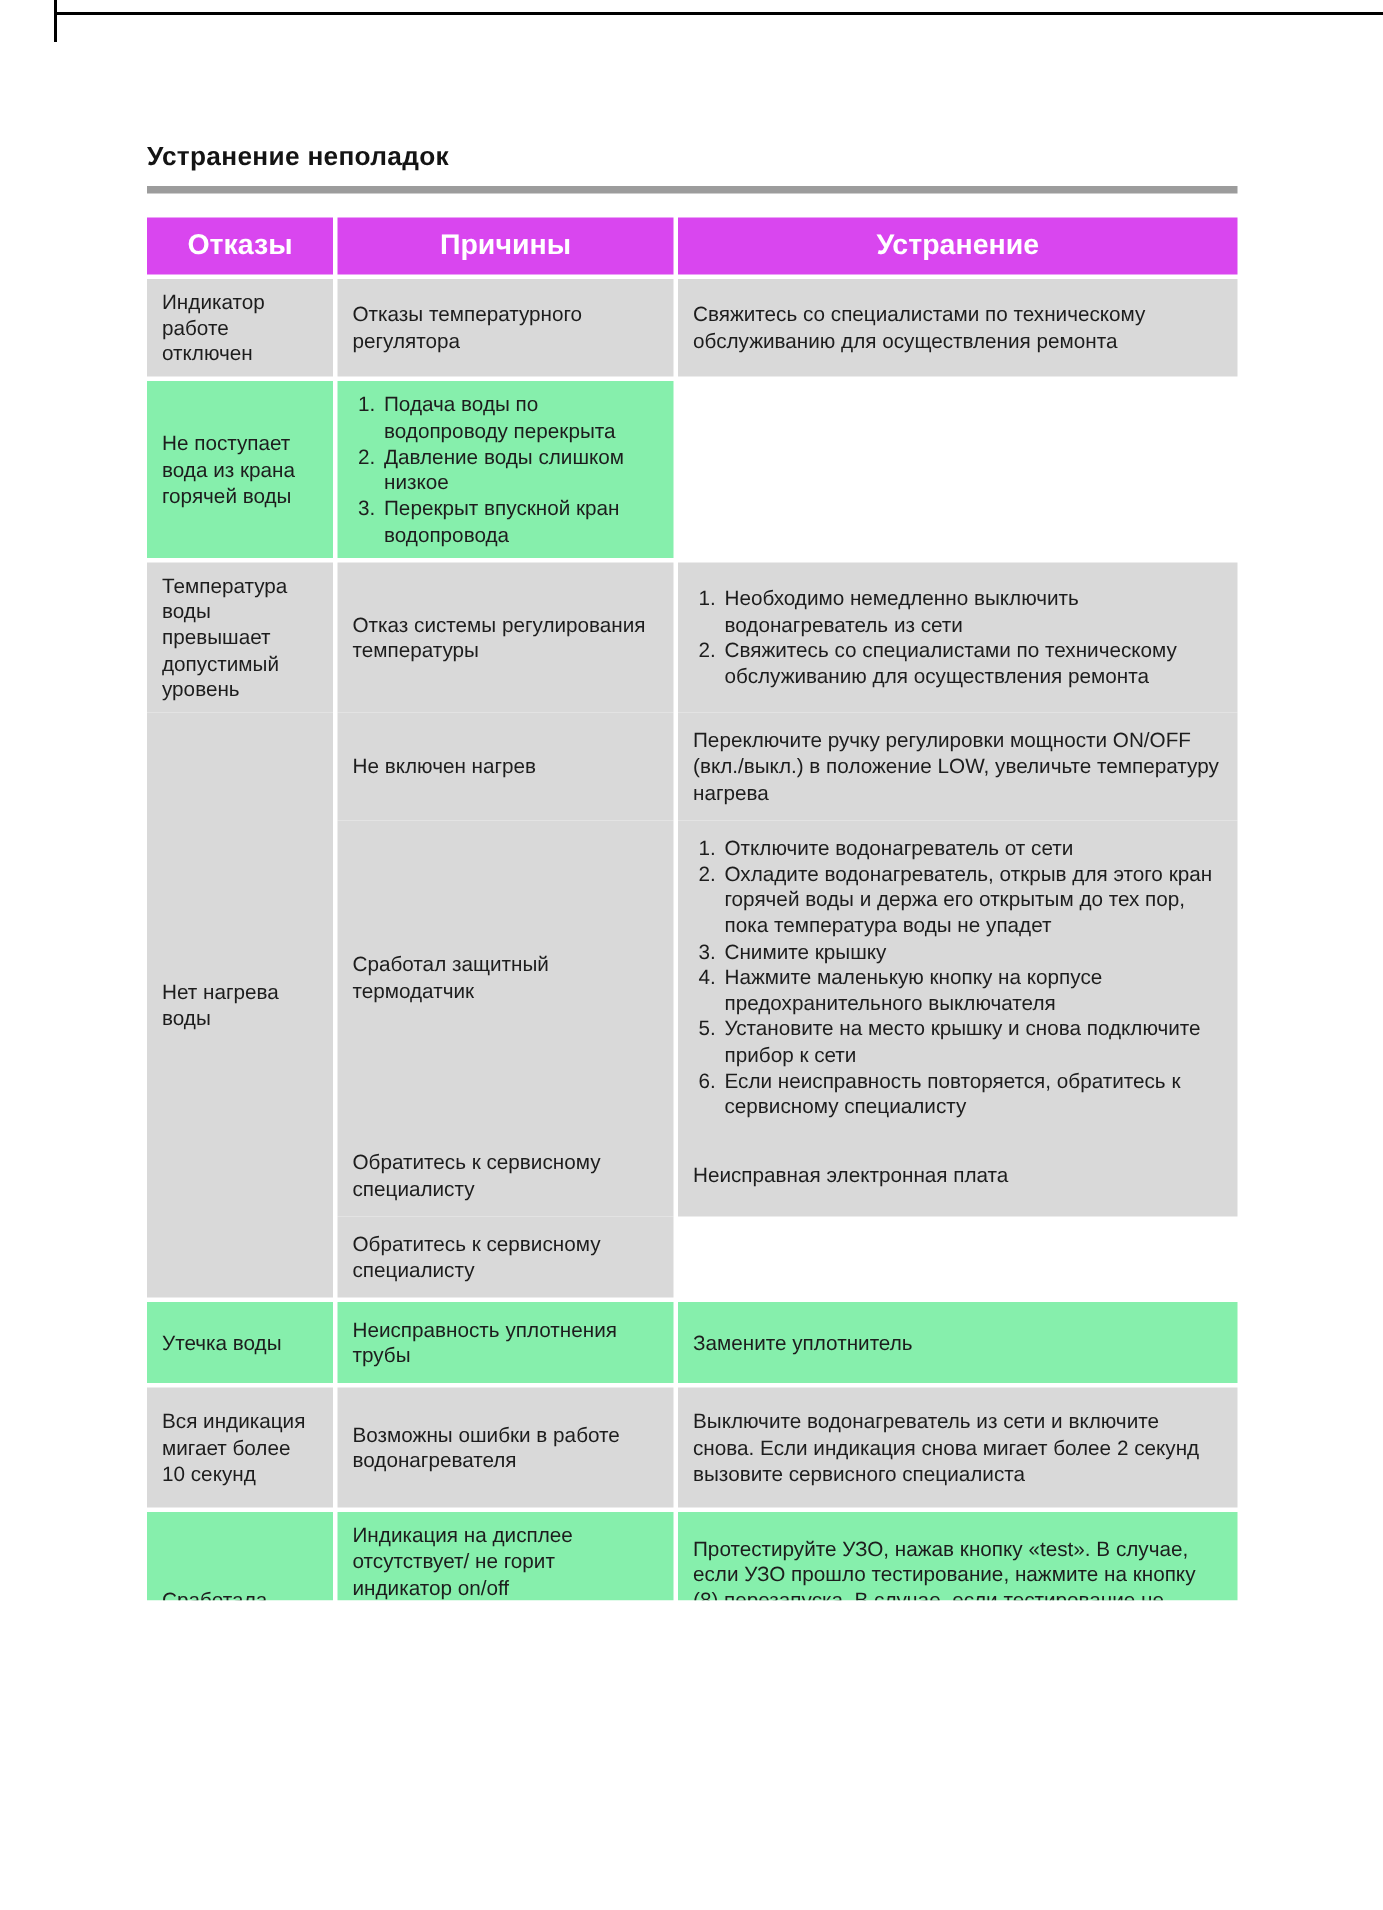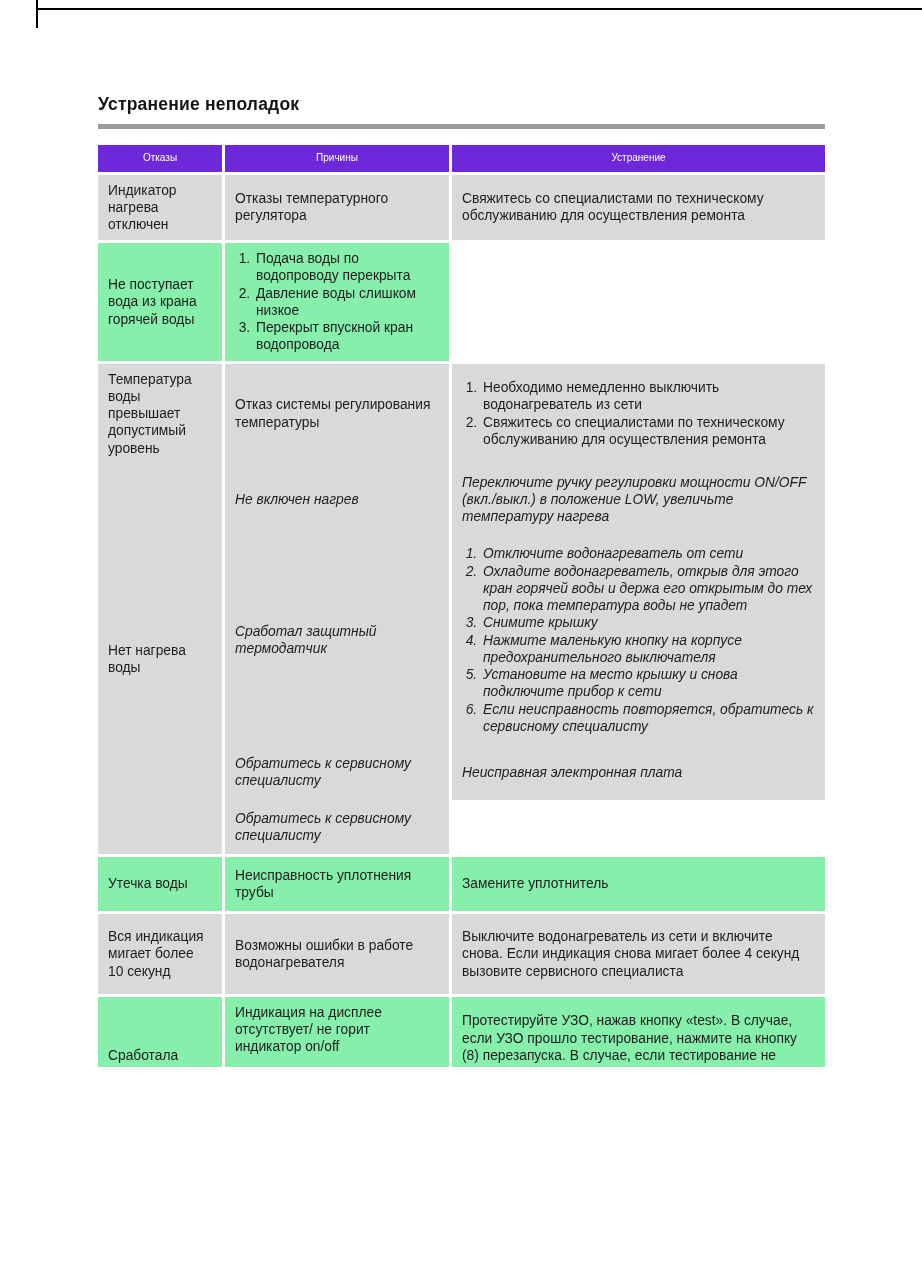--- a/index.html
+++ b/index.html
@@ -36,25 +36,25 @@
   .thead, .trow {
     display: grid;
     grid-template-columns: 124px 224px 1fr;
     column-gap: 3px;
   }
   .thead { margin-bottom: 3px; }
   .trow { margin-top: 3px; }
   .trow.flush { margin-top: 0; }
 
   .hcell {
-    background: #6d28d9;
+    background: #d946ef;
     color: #ffffff;
-    font-weight: normal;
+    font-weight: bold;
     text-align: center;
-    font-size: 10px;
+    font-size: 19px;
     padding: 7px 4px;
   }
 
   .cell {
     padding: 7px 10px;
     display: flex;
     flex-direction: column;
     justify-content: center;
   }
   .shade-a { background: #d9d9d9; }
@@ -77,21 +77,20 @@
   .subgrid {
     display: grid;
     grid-template-columns: 224px 1fr;
     column-gap: 3px;
   }
   .subcell {
     padding: 10px 10px;
     display: flex;
     flex-direction: column;
     justify-content: center;
-    font-style: italic;
   }
 
   .footer {
     position: absolute;
     left: 103px;
     top: 1172px;
     width: 727px;
     height: 34px;
     display: flex;
     align-items: flex-end;
@@ -126,21 +125,21 @@
 
     <div class="ttable">
 
       <div class="thead">
         <div class="hcell">Отказы</div>
         <div class="hcell">Причины</div>
         <div class="hcell">Устранение</div>
       </div>
 
       <div class="trow r1">
-        <div class="cell shade-a">Индикатор нагрева отключен</div>
+        <div class="cell shade-a">Индикатор работе отключен</div>
         <div class="cell shade-a">Отказы температурного регулятора</div>
         <div class="cell shade-a">Свяжитесь со специалистами по техническому обслуживанию для осуществления ремонта</div>
       </div>
 
       <div class="trow r2">
         <div class="cell shade-b">Не поступает вода из крана горячей воды</div>
         <div class="cell shade-b">
           <ol>
             <li>Подача воды по водопроводу перекрыта</li>
             <li>Давление воды слишком низкое</li>
@@ -189,21 +188,21 @@
 
       <div class="trow r5">
         <div class="cell shade-b">Утечка воды</div>
         <div class="cell shade-b">Неисправность уплотнения трубы</div>
         <div class="cell shade-b">Замените уплотнитель</div>
       </div>
 
       <div class="trow r6">
         <div class="cell shade-a">Вся индикация мигает более 10 секунд</div>
         <div class="cell shade-a">Возможны ошибки в работе водонагревателя</div>
-        <div class="cell shade-a">Выключите водонагреватель из сети и включите снова. Если индикация снова мигает более 4 секунд вызовите сервисного специалиста</div>
+        <div class="cell shade-a">Выключите водонагреватель из сети и включите снова. Если индикация снова мигает более 2 секунд вызовите сервисного специалиста</div>
       </div>
 
       <div class="trow r7">
         <div class="cell shade-b">Сработала защита УЗО</div>
         <div class="cell shade-b" style="justify-content:flex-start">Индикация на дисплее отсутствует/ не горит индикатор on/off</div>
         <div class="cell shade-b">Протестируйте УЗО, нажав кнопку «test». В случае, если УЗО прошло тестирование, нажмите на кнопку (8) перезапуска. В случае, если тестирование не проходит, свяжитесь со специалистами по техническому обслуживанию для осуществления ремонта (см. рис. 6а, рис. 6б).</div>
       </div>
 
     </div>
   </div>

